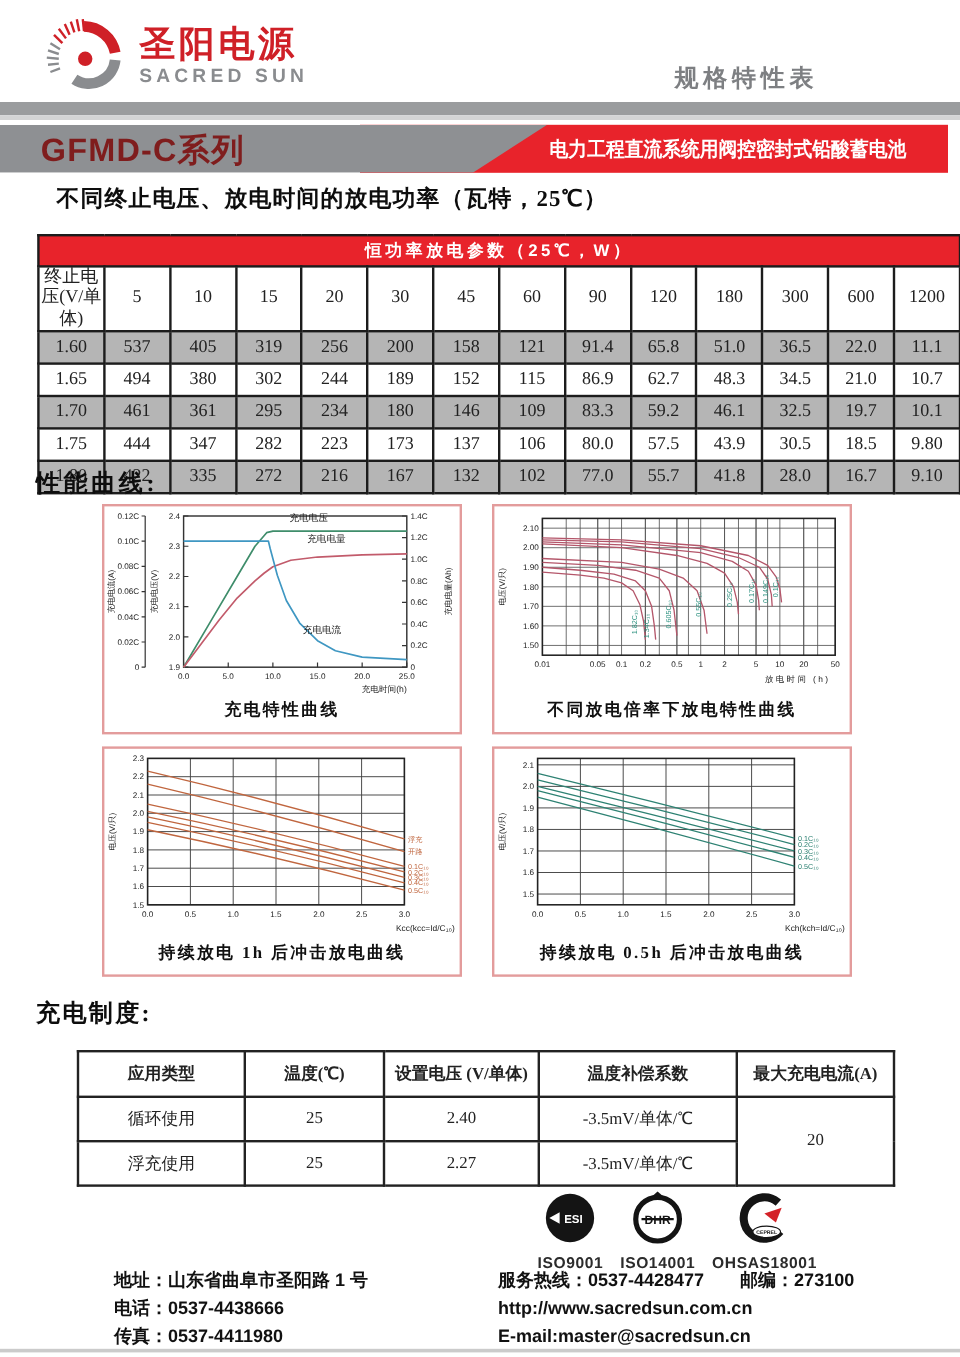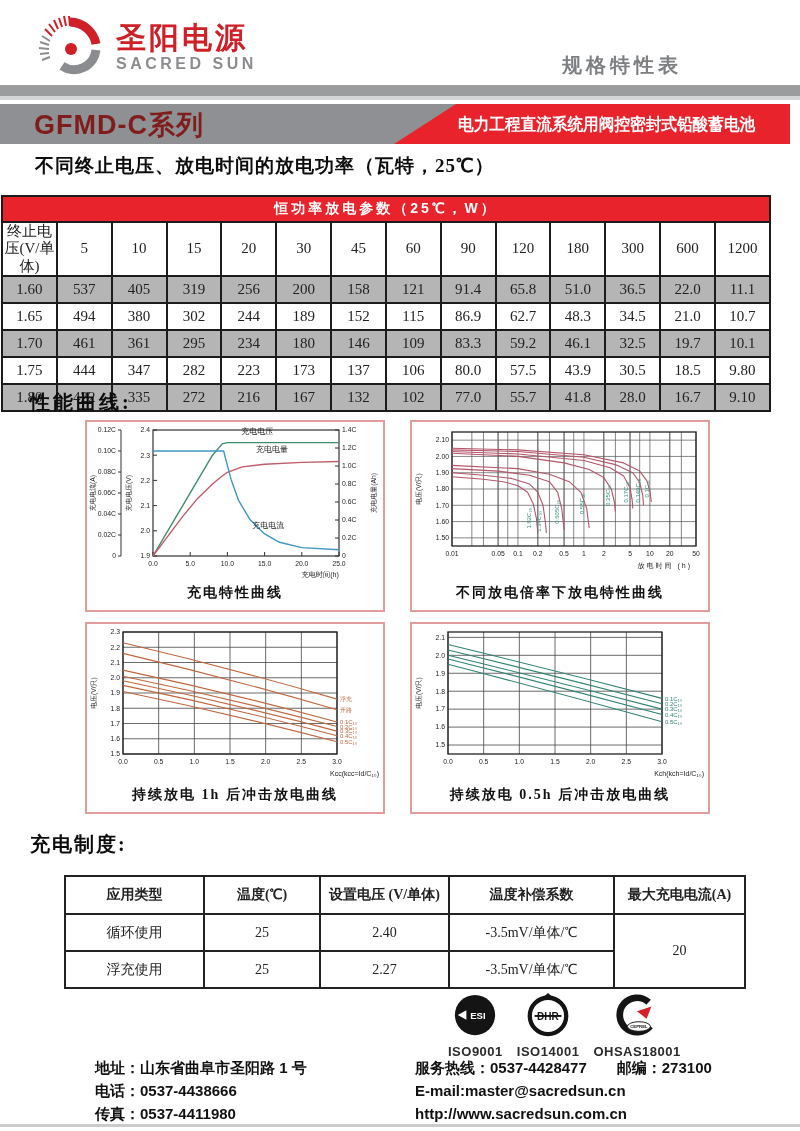--- a/index.html
+++ b/index.html
@@ -19,26 +19,26 @@
   #banner{left:0;top:104px;width:800px;height:40px;}
   #banner .red{position:absolute;left:300px;top:0;width:490px;height:40px;background:#e8232b;}
   #banner .gray{position:absolute;left:0;top:0;width:456px;height:40px;background:#8e9093;
         clip-path:polygon(0 0,100% 0,calc(100% - 62px) 100%,0 100%);}
   #series-name{position:absolute;left:34px;top:3px;color:#7f1d1d;font-size:27px;font-weight:bold;letter-spacing:1px;}
   #product-name{position:absolute;left:458px;top:9px;width:330px;color:#fff;font-size:17px;font-weight:bold;
         white-space:nowrap;transform:scaleX(0.92);transform-origin:left;}
 
   
   .sec-title{font-weight:bold;color:#0d0d0d;font-family:"Liberation Serif",serif;}
-  #power-title{left:35px;top:153px;font-size:19px;letter-spacing:1px;}
+  #power-title{left:47px;top:153px;font-size:19px;letter-spacing:1px;}
   #curves-title{left:30px;top:389px;font-size:20px;letter-spacing:3px;}
   #charge-title{left:30px;top:831px;font-size:20px;letter-spacing:2px;}
 
   
-  #power-table-wrap{left:1px;top:195px;width:694px;}
+  #power-table-wrap{left:31px;top:195px;width:694px;}
   table{border-collapse:collapse;}
   #power-table{width:770px;table-layout:fixed;font-family:"Liberation Serif",serif;}
   #power-table td,#power-table th{border:2px solid #1c1c1c;text-align:center;padding:0;}
   #power-table .redhead{background:#e8232b;color:#fff;font-size:14px;font-weight:bold;
         letter-spacing:3px;height:24px;font-family:"Liberation Sans",sans-serif;}
   #power-table .colhead td{height:36px;font-size:15px;background:#fff;color:#222;}
   #power-table .corner{font-size:13px;line-height:1.15;}
   #power-table .datarow td{height:25px;font-size:15px;color:#222;}
   #power-table .alt td{background:#b5b5b5;}
 
@@ -522,17 +522,17 @@
       </div>
     </div>
 
   <div class="abs" id="footer-left">
     <div>地址：山东省曲阜市圣阳路 1 号</div>
     <div>电话：0537-4438666</div>
     <div>传真：0537-4411980</div>
   </div>
   <div class="abs" id="footer-right">
     <div>服务热线：0537-4428477　　邮编：273100</div>
+    <div>http://www.sacredsun.com.cn</div>
     <div>E-mail:master@sacredsun.cn</div>
-    <div>http://www.sacredsun.com.cn</div>
   </div>
   <div class="abs" id="bottom-rule"></div>
 </div>
 
 </body></html>

